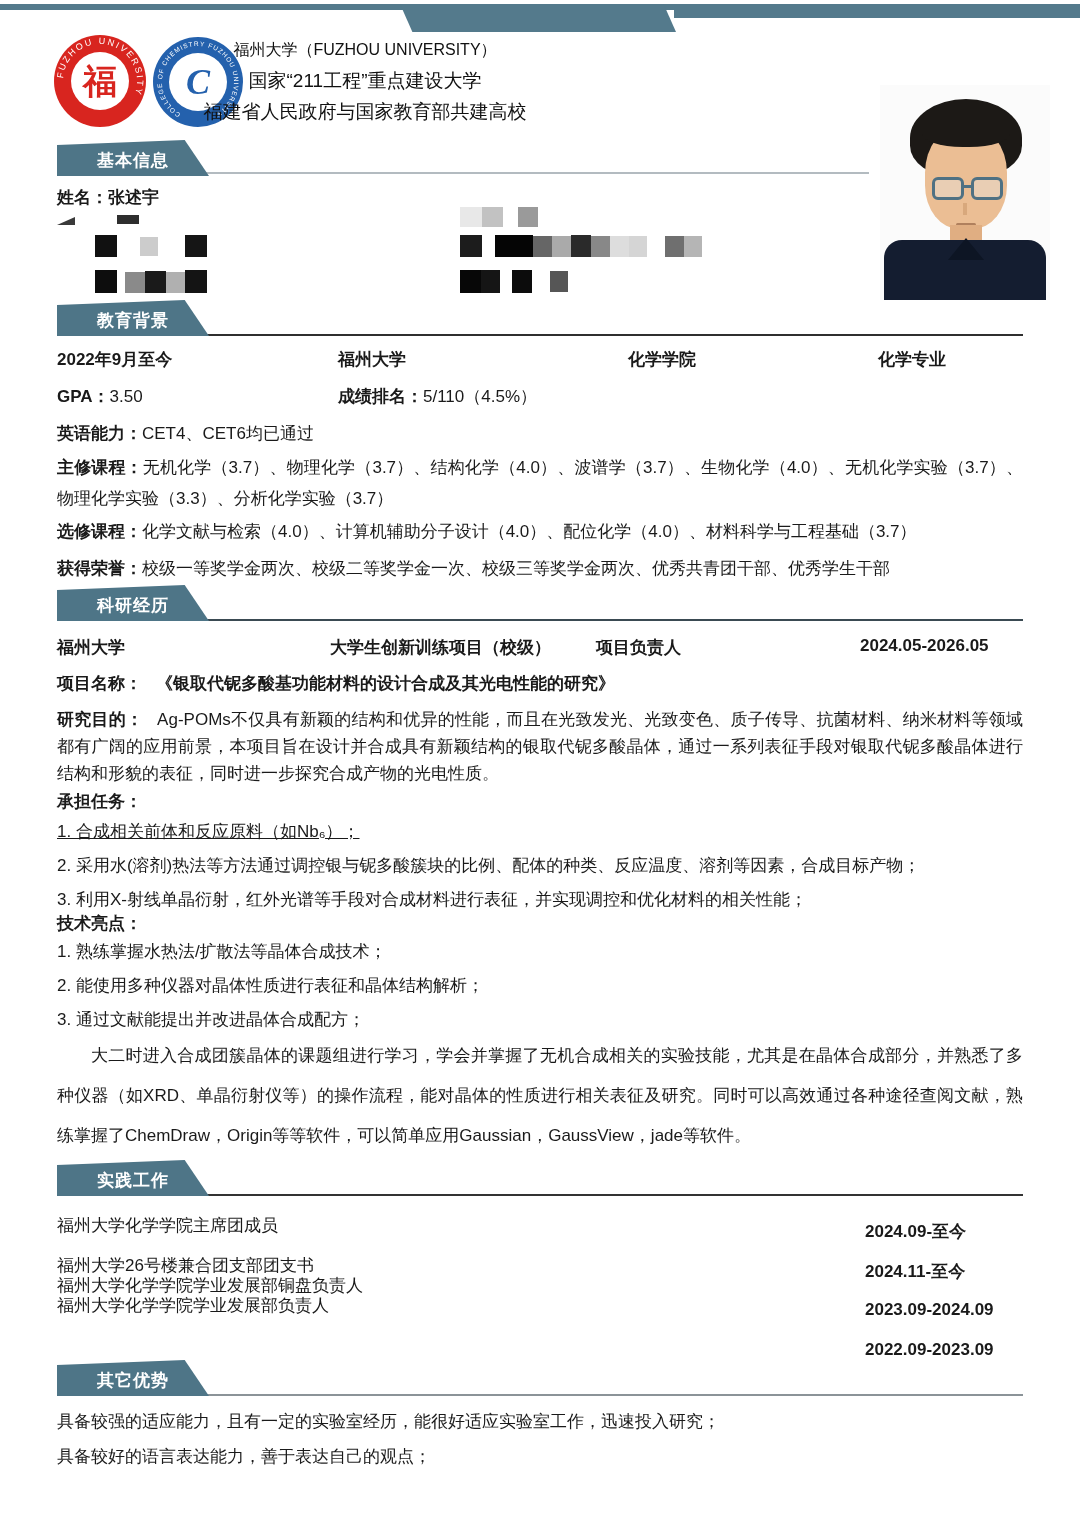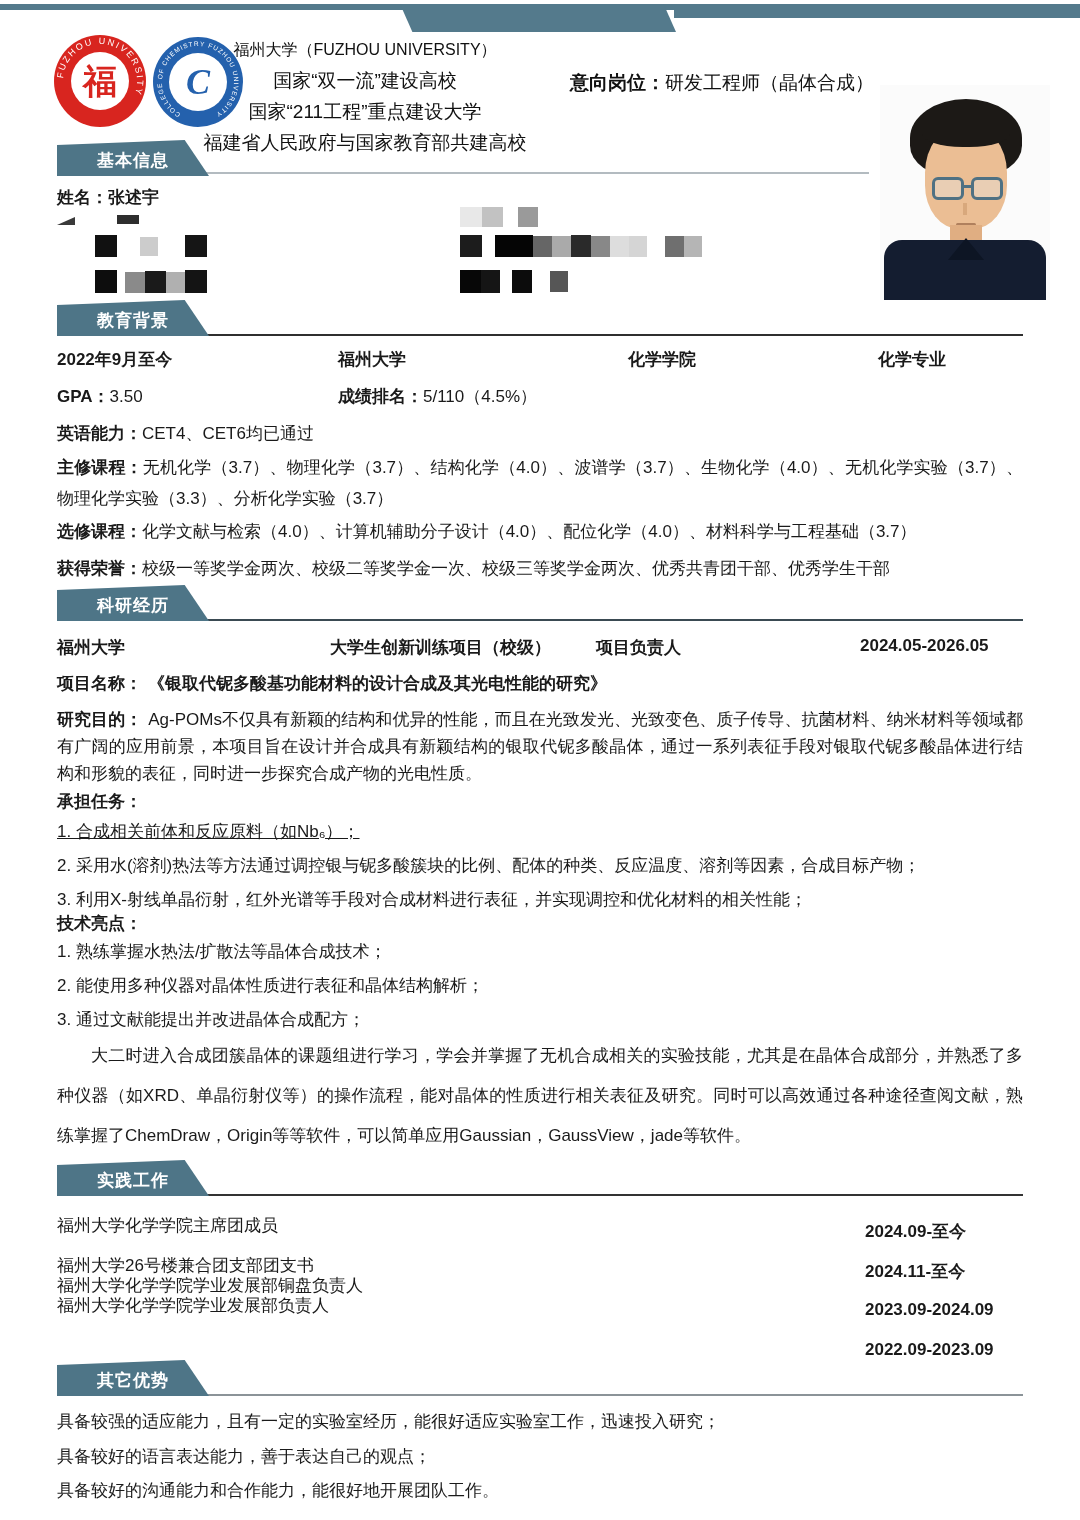--- a/index.html
+++ b/index.html
@@ -62,21 +62,21 @@
 
   
   .mosaic { position:absolute; left:57px; top:207px; width:720px; height:92px; }
   .px { position:absolute; }
 
   
   .para { position:absolute; left:57px; width:966px; font-size:17px; line-height:27px; text-align:justify; }
   .line { position:absolute; left:57px; font-size:17px; white-space:nowrap; }
   .summary { position:absolute; left:57px; width:966px; font-size:17px; line-height:40px;
              text-align:justify; text-indent:2em; }
-  .gap { margin-right:6px; }
+  .gap { margin-right:14px; }
   .prow-date { font-weight:700; }
 </style>
 </head>
 <body>
 
 <div id="page">
 
   <div class="top-thin"></div>
   <div class="top-trap"></div>
   <div class="top-band-r"></div>
@@ -104,28 +104,24 @@
       <circle cx="46" cy="46" r="29" fill="#ffffff"></circle>
       <text font-size="36" font-weight="bold" font-style="italic" fill="#2461ad" x="46" y="58" text-anchor="middle" font-family="'Liberation Serif',serif">C</text>
       <text font-size="6.5" fill="#ffffff" letter-spacing="1" font-family="'Liberation Sans',sans-serif">
         <textPath href="#c2" startOffset="8%">COLLEGE OF CHEMISTRY FUZHOU UNIVERSITY</textPath>
       </text>
     </svg>
   </div>
 
   <div class="hdr-center">
     <div class="hdr-line1">福州大学（FUZHOU UNIVERSITY）</div>
-    <div>国家“双一流”建设高校</div>
     <div>国家“211工程”重点建设大学</div>
     <div>福建省人民政府与国家教育部共建高校</div>
   </div>
 
-  <div class="intent">
-    <span class="b">意向岗位：</span><span>研发工程师（晶体合成）</span>
-  </div>
 
   <div class="photo">
     <div class="hair"></div>
     <div class="face"></div>
     <div class="fringe"></div>
     <div class="glass gl"></div>
     <div class="glass gr"></div>
     <div class="bridge"></div>
     <div class="nose"></div>
     <div class="mouth"></div>
@@ -253,15 +249,14 @@
   <div class="line t17" style="top:1274px;">福州大学化学学院学业发展部铜盘负责人</div>
   <div class="line t17 prow-date" style="left:865px; top:1340px;">2022.09-2023.09</div>
 
   <div class="badge" style="top:1360px;">
     <span>其它优势</span>
   </div>
   <div class="rule" style="top:1394px; width:966px; background:#8b9398;"></div>
 
   <div class="line t17" style="top:1410px;">具备较强的适应能力，且有一定的实验室经历，能很好适应实验室工作，迅速投入研究；</div>
   <div class="line t17" style="top:1445px;">具备较好的语言表达能力，善于表达自己的观点；</div>
-  <div class="line t17" style="top:1479px;">具备较好的沟通能力和合作能力，能很好地开展团队工作。</div>
 
 </div>
 
 </body></html>

